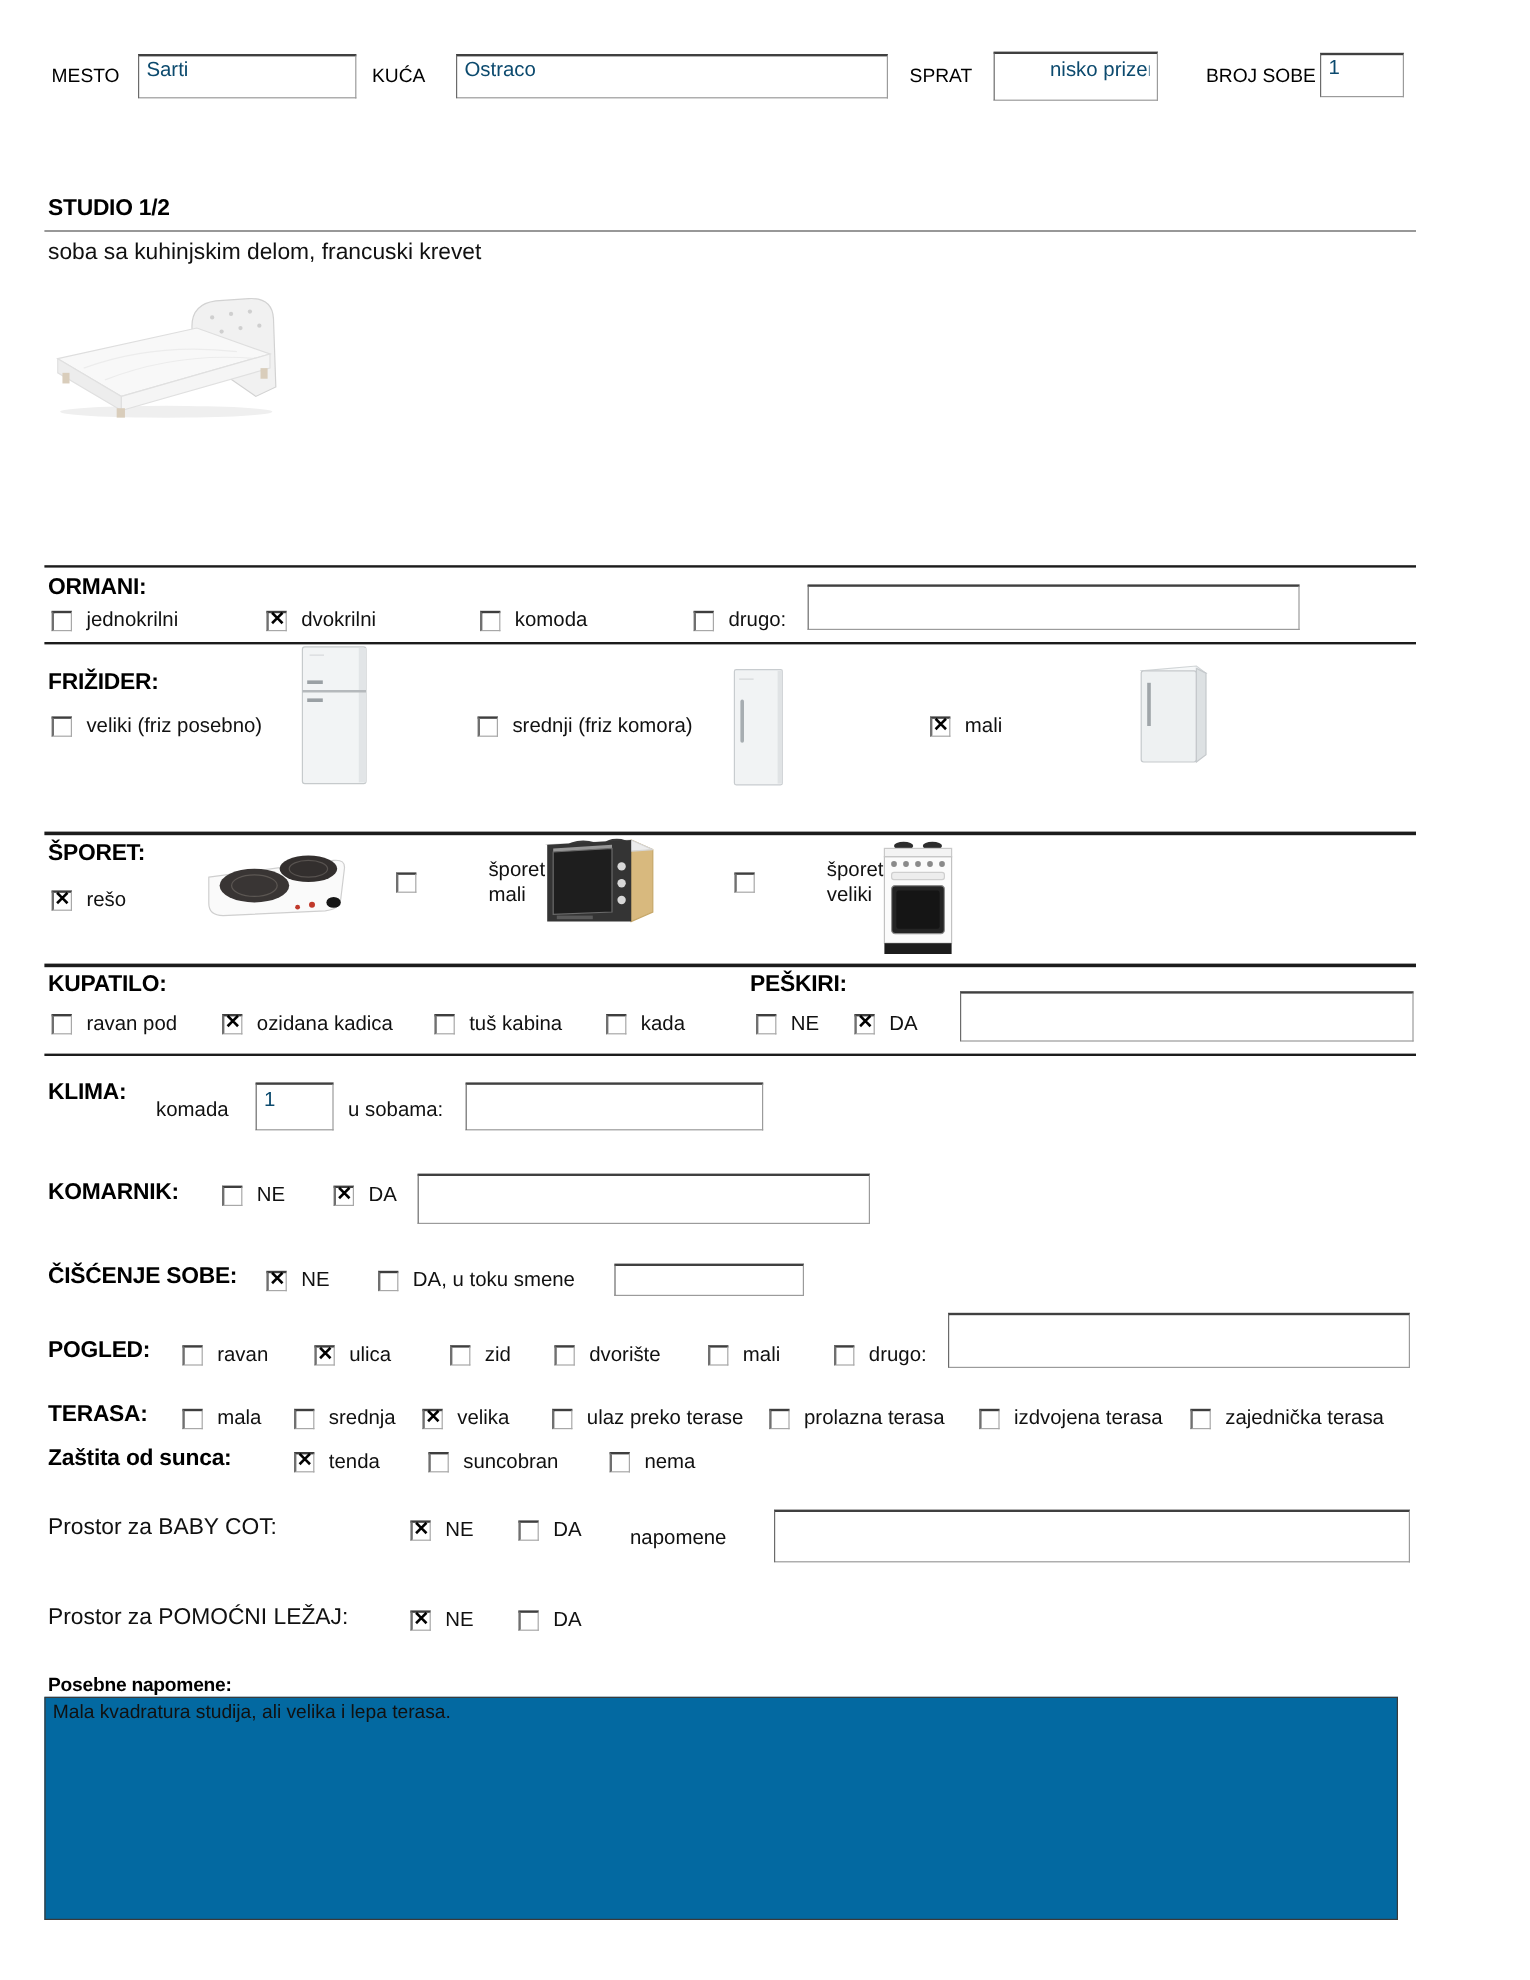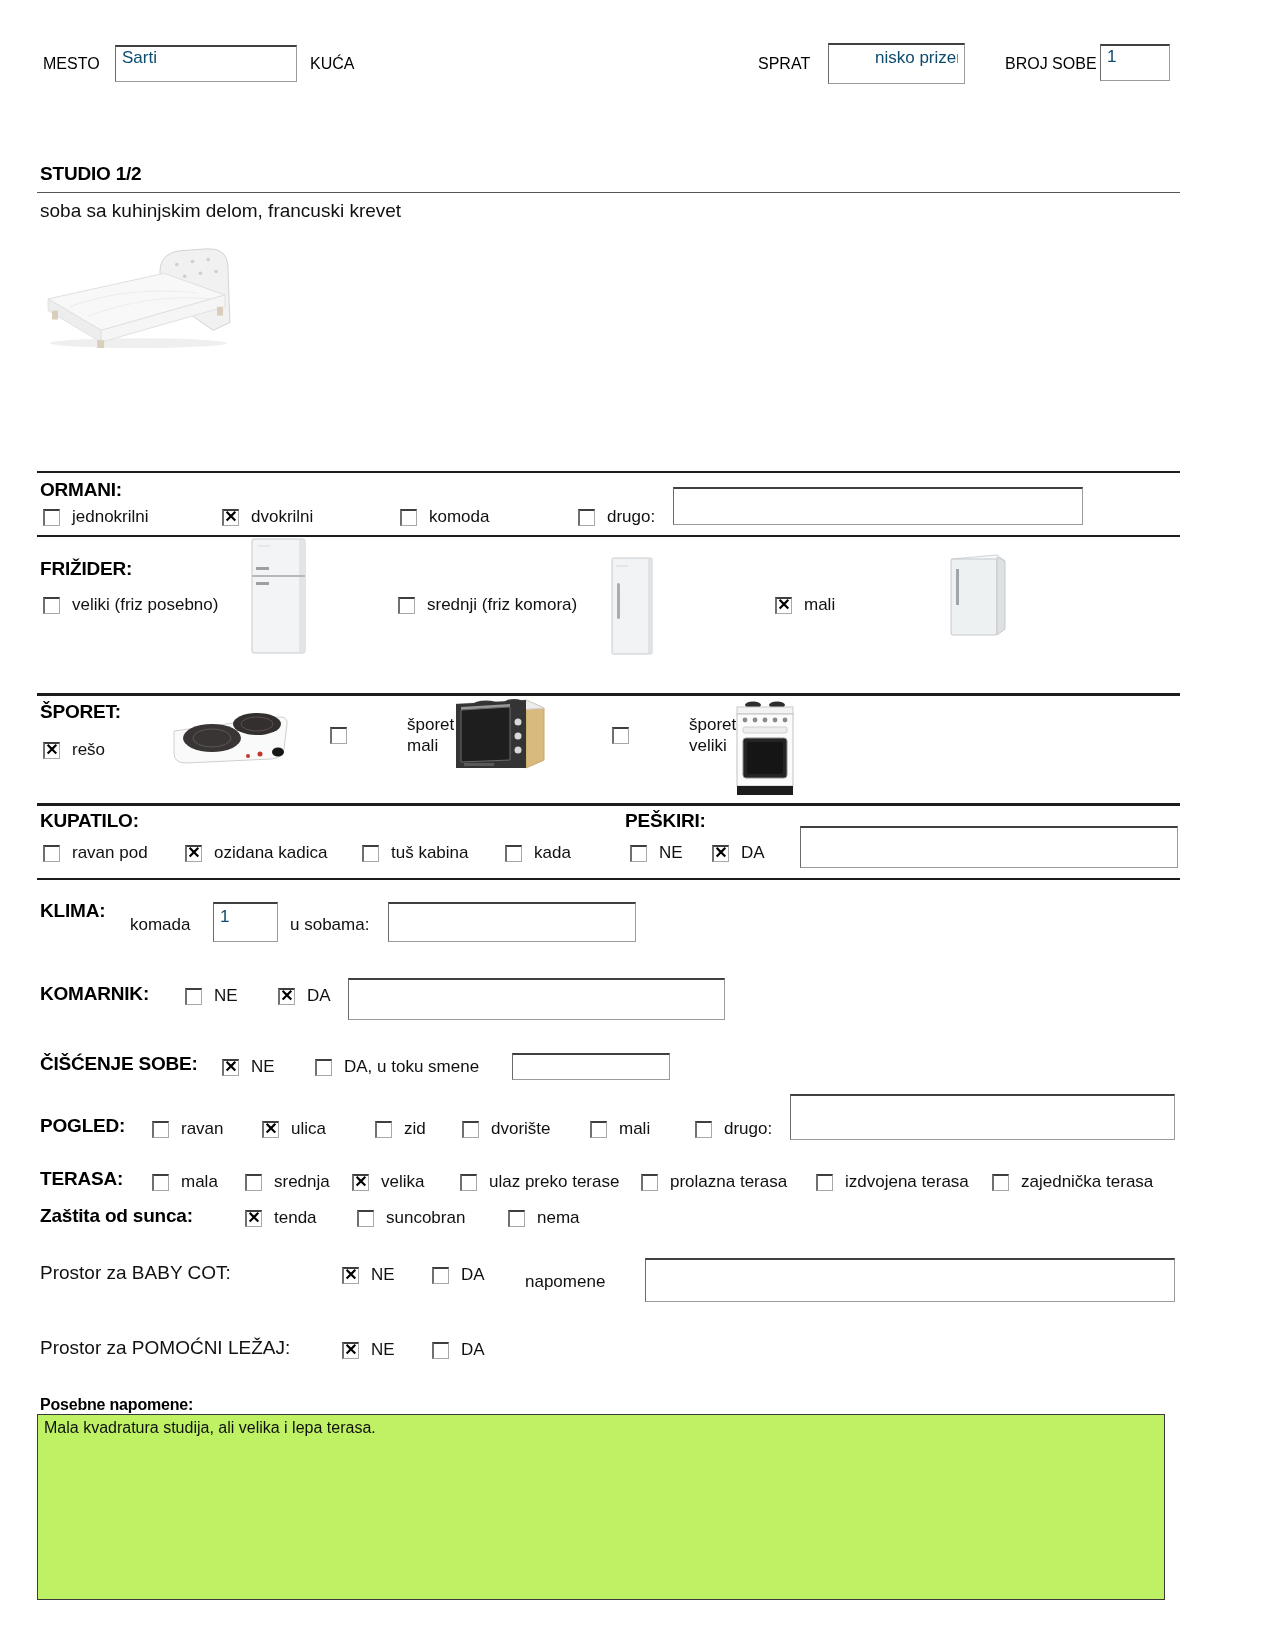--- a/index.html
+++ b/index.html
@@ -17,32 +17,33 @@
         border:1px solid #9b9b9b;border-top:2px solid #404040;border-left:1px solid #6b6b6b;
         font-family:"Liberation Sans",sans-serif;font-size:17px;padding:2px 6px 14px 6px;outline:none;}
   .tbox.short{padding:2px 6px;}
   .opt{position:absolute;display:flex;align-items:center;gap:12px;font-size:17px;white-space:nowrap;color:#111;}
   .opt.wrap{white-space:normal;}
   .opt.wrap .ol{width:64px;line-height:1.25;margin-left:48px;}
   .cb{flex:none;width:17px;height:17px;box-sizing:border-box;background:#fff;position:relative;
       border:1px solid #a8a8a8;border-top:2px solid #3e3e3e;border-left:2px solid #707070;}
   .cb.checked::after{content:"✕";position:absolute;left:-1px;top:-4px;width:16px;height:19px;
       display:flex;align-items:center;justify-content:center;font-size:16px;font-weight:700;color:#000;}
-  .note-area{position:absolute;box-sizing:border-box;background:#bef264;border:1px solid #3a3a3a;
+  .note-area{position:absolute;box-sizing:border-box;background:#0369a1;border:1px solid #3a3a3a;
       font-family:"Liberation Sans",sans-serif;font-size:16px;line-height:1.3;color:#111;
       padding:3px 6px;resize:none;outline:none;}
 </style>
 </head>
 <body>
 
 <div class="sheet">
 
   <span class="lbl" style="left:43px;top:55px">MESTO</span>
   <input class="tbox" style="left: 115px; top: 45px; width: 182px; height: 37px;" value="Sarti">
   <span class="lbl" style="left:310px;top:55px">KUĆA</span>
+  <input class="tbox" style="left: 380px; top: 45px; width: 360px; height: 37px;" value="Ostraco">
   <span class="lbl" style="left:758px;top:55px">SPRAT</span>
   <input class="tbox" style="left: 828px; top: 43px; width: 137px; height: 41px; padding-left: 46px;" value="nisko prizemlje">
   <span class="lbl" style="left:1005px;top:55px">BROJ SOBE</span>
   <input class="tbox" style="left: 1100px; top: 44px; width: 70px; height: 37px;" value="1">
 
   <span class="stitle" style="left:40px;top:163px">STUDIO 1/2</span>
   <div class="rule thin" style="top:192px;height:1px"></div>
   <span class="txt big" style="left:40px;top:200px">soba sa kuhinjskim delom, francuski krevet</span>
 
   <svg class="abs" style="left:40px;top:238px" width="197" height="112" viewBox="0 0 200 114">

